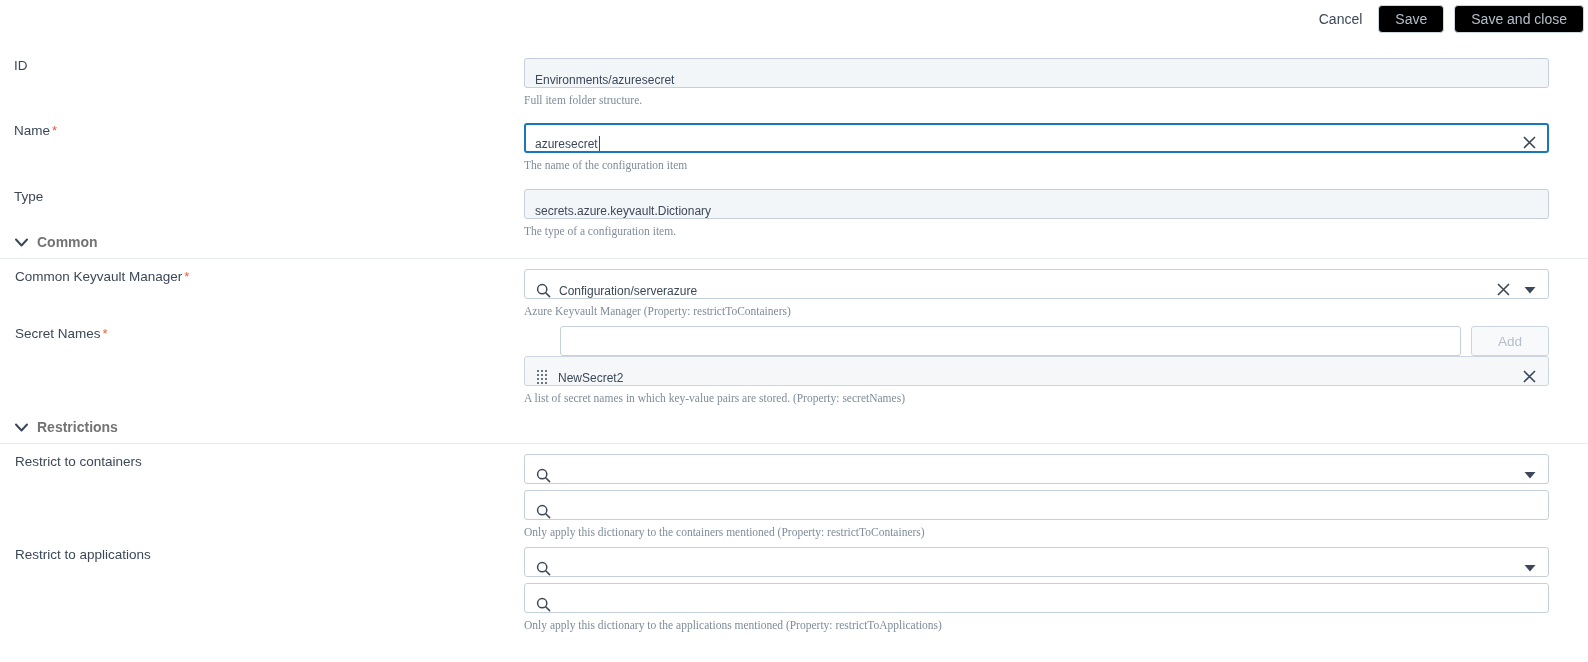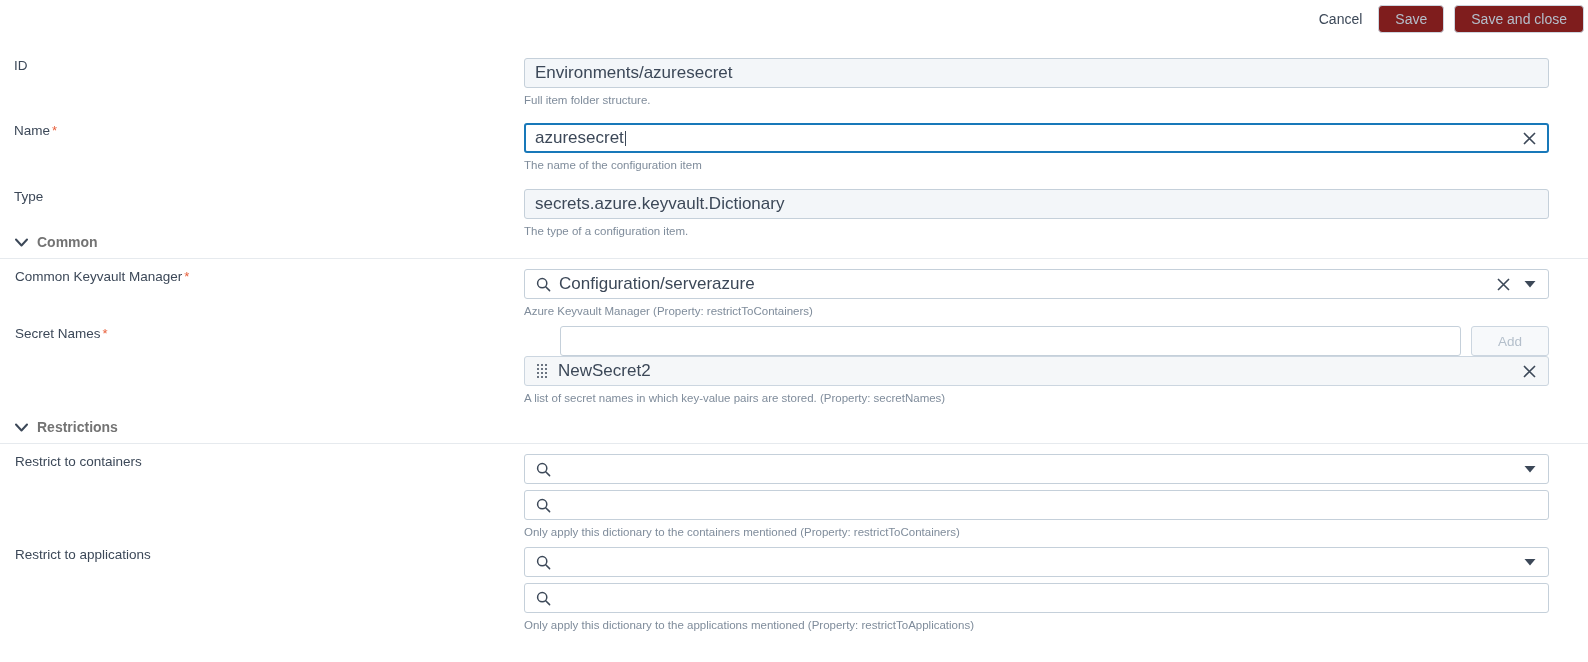--- a/index.html
+++ b/index.html
@@ -25,21 +25,21 @@
   .link-btn {
     font-size: 14px; color: #3c4858;
     background: none; border: none;
     padding: 4px 6px; cursor: pointer;
     font-family: inherit;
   }
   .btn {
     font-size: 14px;
     font-family: inherit;
     border: 1px solid #ccd6e0;
-    background: #7f1d1d;
+    background: #000000;
     color: #b4bfcb;
     border-radius: 4px;
     height: 28px;
     padding: 0 16px;
     cursor: default;
   }
 
   
   .row {
     position: absolute;
@@ -62,23 +62,23 @@
   }
 
   .input {
     position: relative;
     width: 100%;
     height: 30px;
     border: 1px solid #c5d0da;
     border-radius: 3px;
     background: #ffffff;
     display: flex;
-    align-items: center;
+    align-items: flex-end;
     padding: 0 10px;
-    font-size: 17px;
+    font-size: 12px;
     color: #3c4858;
   }
   .input.readonly {
     background: #f3f6f9;
     color: #3c4858;
   }
   .input.focused {
     border: 2px solid #1878b9;
     padding: 0 9px;
   }
@@ -94,20 +94,21 @@
     background: #3c4858;
     vertical-align: -3px;
     margin-left: 1px;
   }
 
   .help {
     margin-top: 5px;
     font-size: 11.5px;
     color: #7f8c9b;
     line-height: 14px;
+    font-family: Liberation Serif, serif;
   }
 
   
   .ic { display: inline-flex; align-items: center; justify-content: center; flex: none; }
   .ic-search { width: 16px; height: 16px; margin-right: 8px; }
   .ic-clear  { width: 18px; height: 18px; margin-left: 6px; cursor: pointer; }
   .ic-caret  { width: 16px; height: 16px; margin-left: 10px; cursor: pointer; }
   .ic-drag   { width: 14px; height: 16px; margin-right: 9px; }
 
   .dots {

